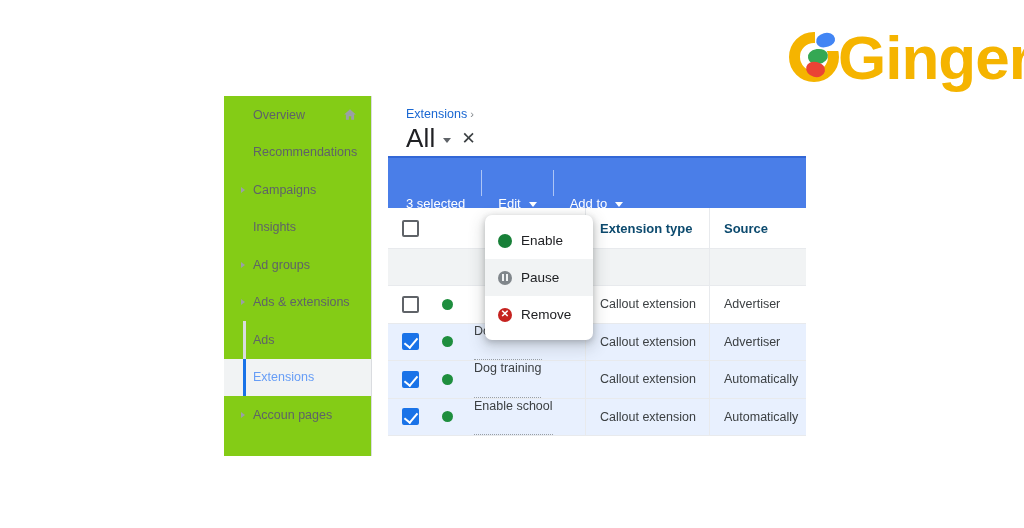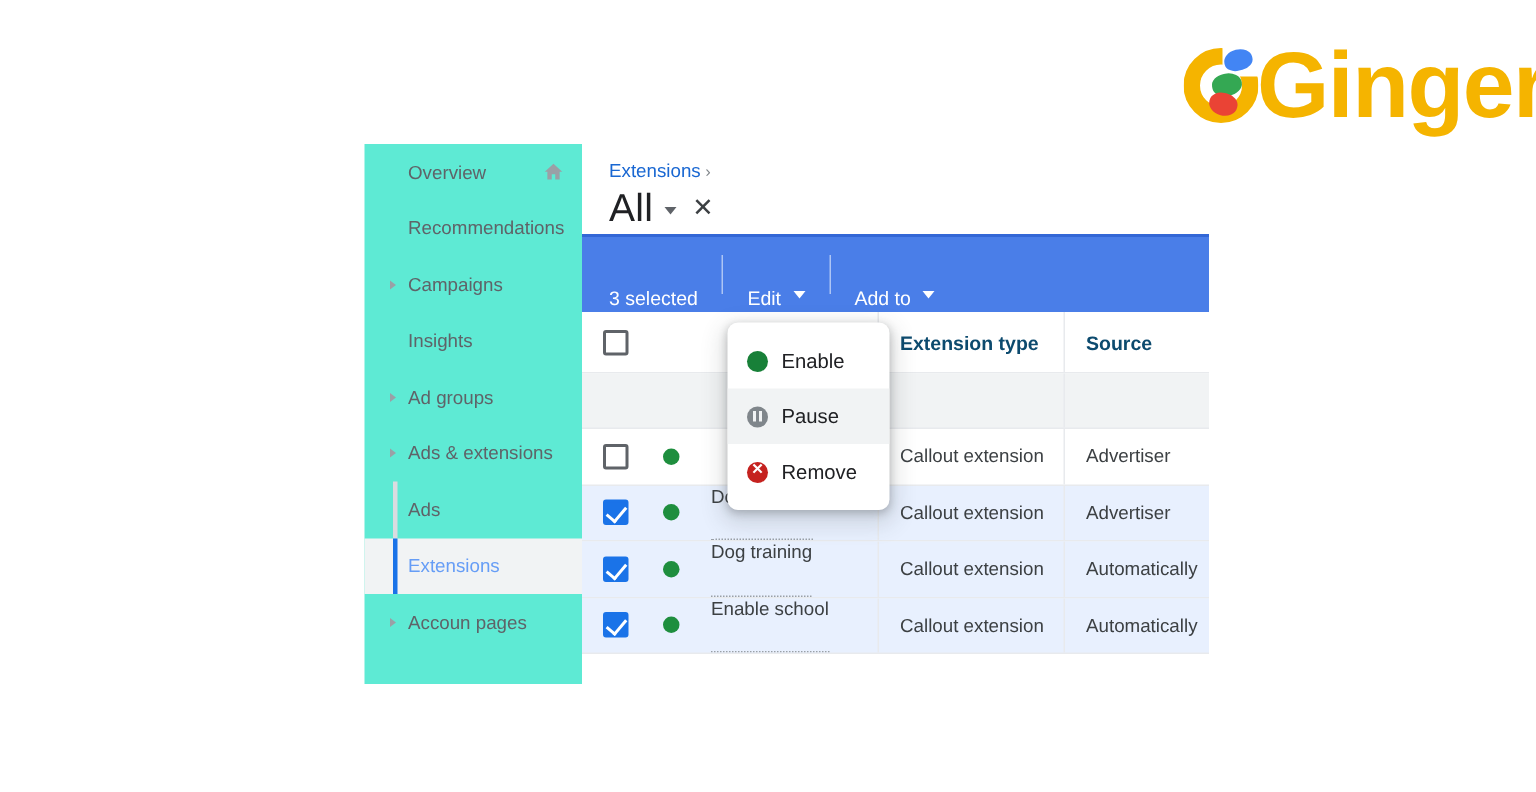--- a/index.html
+++ b/index.html
@@ -74,25 +74,25 @@
     color: #f5b400;
     letter-spacing: -1px;
     line-height: 1;
     margin-left: -4px;
     margin-top: 2px;
   }
 
   
   .sidebar {
     position: absolute;
-    left: 243px;
+    left: 224px;
     top: 96px;
     width: 148px;
     height: 360px;
-    background: #5eead4;
+    background: #84cc16;
     border-right: 1px solid #dadce0;
   }
   .nav-item {
     position: relative;
     height: 37.5px;
     display: flex;
     align-items: center;
     padding-left: 29px;
     font-size: 12.5px;
     color: #5f6368;
@@ -198,21 +198,21 @@
     width: 418px;
     height: 52px;
     background: #4a7ee8;
     display: flex;
     align-items: center;
     color: #ffffff;
     border-top: 2px solid #3367d6;
   }
   .ab-cell {
     display: flex;
-    align-items: flex-start;
+    align-items: center;
     gap: 8px;
     font-size: 13px;
     height: 24px;
     padding: 0 16px;
     cursor: pointer;
     white-space: nowrap;
     margin-top: 40px;
   }
   .ab-cell.first { padding-left: 18px; }
   .ab-div {

